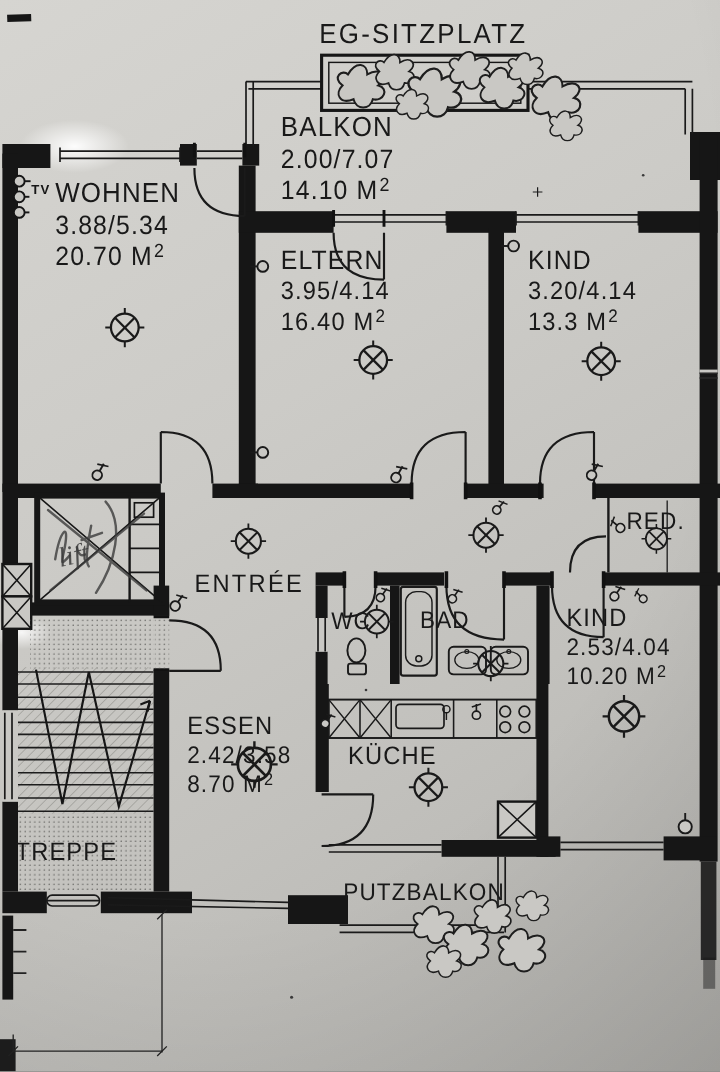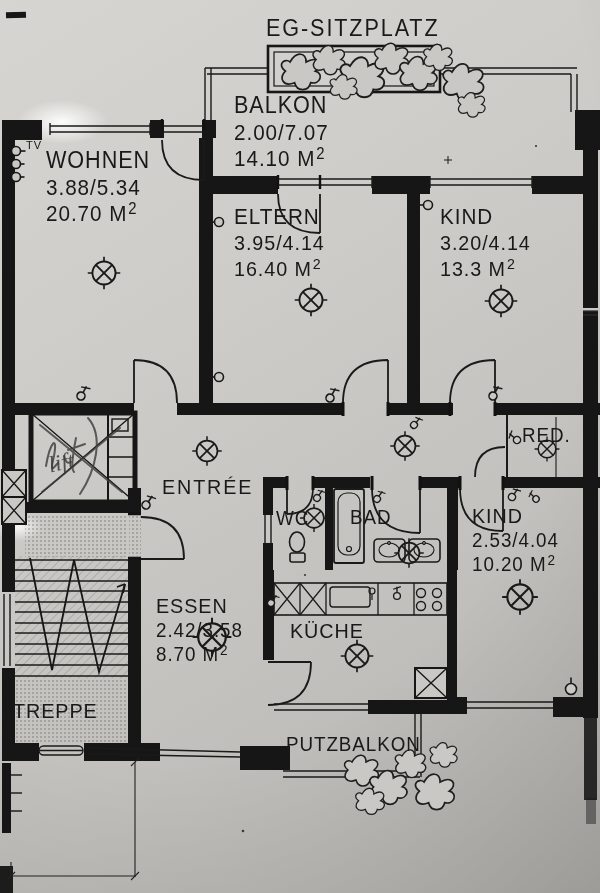--- a/index.html
+++ b/index.html
@@ -14,22 +14,22 @@
   svg{position:absolute;left:0;top:0;}
   .lbl{
     position:absolute;font-family:"Liberation Sans",sans-serif;color:#191919;
     white-space:nowrap;line-height:1.2;letter-spacing:1px;
     transform:scaleX(.94);transform-origin:left top;
   }
   .lbl span{display:block;}
   .sup{display:inline !important;font-size:.72em;position:relative;top:-.45em;margin-left:1px;}
   .fs23{font-size:23px}.fs22{font-size:22px}.fs21{font-size:21px}.fs20{font-size:20px}
   .sp2{letter-spacing:2px}
-  .tv{position:absolute;left:26px;top:139px;font-family:"Liberation Sans",sans-serif;
-      font-size:11px;font-weight:400;color:#161616;letter-spacing:1px;}
+  .tv{position:absolute;left:26px;top:153px;font-family:"Liberation Sans",sans-serif;
+      font-size:11px;font-weight:700;color:#161616;letter-spacing:1px;}
 </style>
 </head>
 <body>
 
 <div class="page">
 
 <svg width="600" height="893" viewBox="0 0 600 893">
   <defs>
     <pattern id="dots" width="4" height="4" patternUnits="userSpaceOnUse">
       <circle cx="1" cy="1" r="0.65" fill="#4a4a48"></circle>

